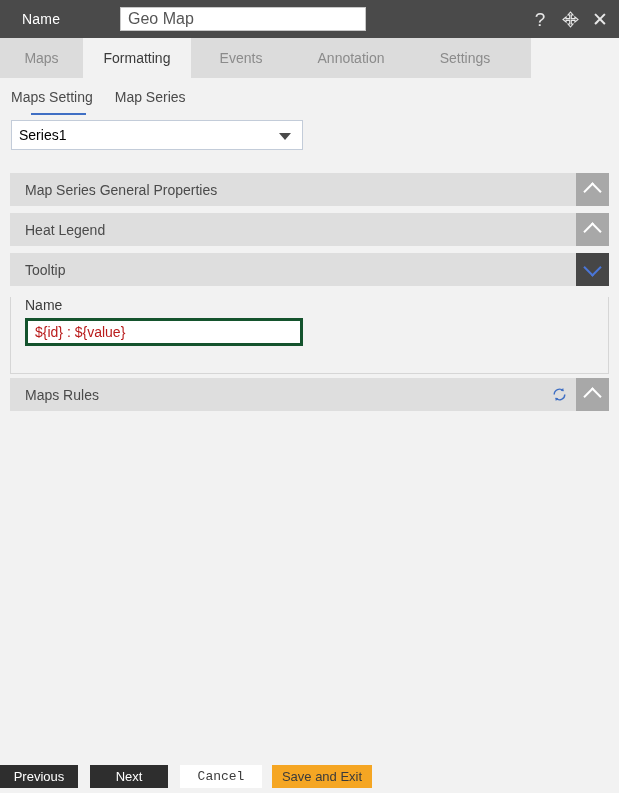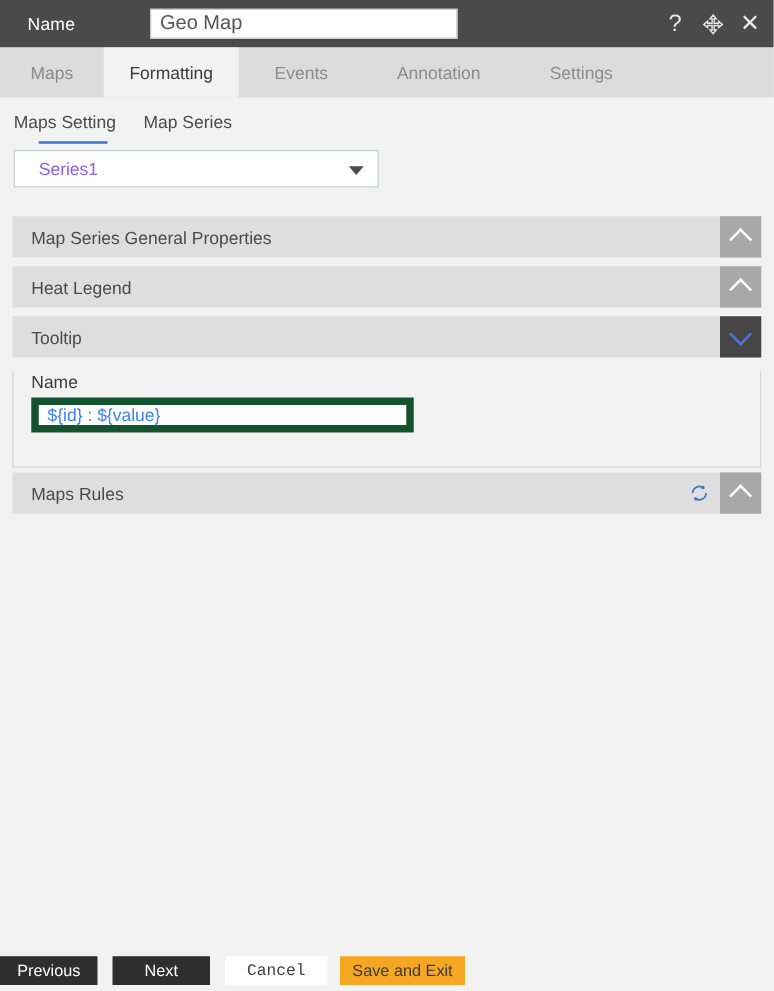--- a/index.html
+++ b/index.html
@@ -64,21 +64,21 @@
     width: 18px;
     height: 18px;
   }
   .win-icon.help { font-size: 19px; line-height: 1; }
   .win-icon.close { font-size: 19px; line-height: 1; }
 
   
   .tabbar {
     position: absolute;
     top: 38px; left: 0;
-    width: 619px;
+    width: 531px;
     height: 40px;
     background: #dcdcdc;
     display: flex;
     align-items: stretch;
   }
   .tab {
     display: flex;
     align-items: center;
     justify-content: center;
     font-size: 14px;
@@ -133,23 +133,23 @@
     height: 30px;
   }
   .series-select {
     width: 292px;
     height: 30px;
     box-sizing: border-box;
     background: #ffffff;
     border: 1px solid #c3ccd9;
     display: flex;
     align-items: center;
-    padding-left: 19px;
-    font-size: 14px;
-    color: #8b5cf6;
+    padding-left: 7px;
+    font-size: 14px;
+    color: #000000;
     cursor: pointer;
   }
   .caret-down {
     position: absolute;
     right: 12px;
     top: 13px;
     width: 0; height: 0;
     border-left: 6px solid transparent;
     border-right: 6px solid transparent;
     border-top: 7px solid #4a4a4a;
@@ -221,28 +221,28 @@
     box-sizing: border-box;
   }
   .field-label {
     font-size: 14px;
     color: #3b3b3b;
     margin: 11px 0 5px 14px;
   }
   .field-input {
     display: block;
     margin-left: 14px;
-    width: 306px;
+    width: 278px;
     height: 28px;
     box-sizing: border-box;
     background: #ffffff;
-    border: 6px solid #14532d;
+    border: 3px solid #14532d;
     font-family: "Liberation Sans", sans-serif;
     font-size: 14px;
-    color: #3b82f6;
+    color: #b91c1c;
     padding: 0 7px;
     outline: none;
   }
 
   
   .footer {
     position: absolute;
     left: 0;
     bottom: 0;
     width: 619px;

